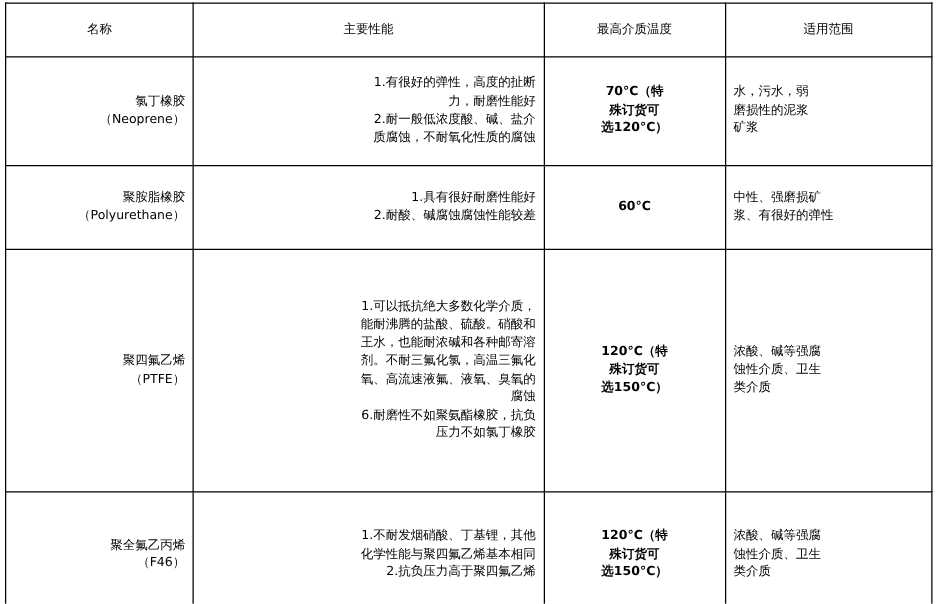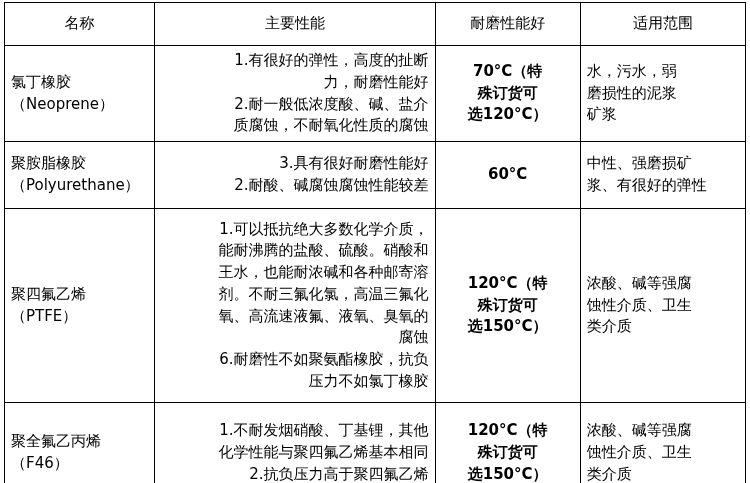--- a/index.html
+++ b/index.html
@@ -25,35 +25,35 @@
     border-collapse: collapse;
     width: 742px;
     table-layout: fixed;
     background: #ffffff;
   }
   table.spec td, table.spec th {
     border: 1px solid #000000;
     vertical-align: middle;
     padding: 4px 6px;
     font-weight: normal;
-    font-size: 15px;
+    font-size: 10px;
     line-height: 1.45;
   }
   col.c-name   { width: 150px; }
   col.c-perf   { width: 280px; }
   col.c-temp   { width: 145px; }
   col.c-scope  { width: 165px; }
 
   thead th {
     text-align: center;
     height: 34px;
     font-size: 15.5px;
   }
   td.name {
-    text-align: left;
+    text-align: right;
     font-size: 15.5px;
   }
   td.name .cn { display: block; }
   td.name .en { display: block; }
   td.perf {
     text-align: right;
   }
   td.perf .ln { display: block; }
   td.temp {
     text-align: center;
@@ -78,21 +78,21 @@
     <colgroup>
       <col class="c-name">
       <col class="c-perf">
       <col class="c-temp">
       <col class="c-scope">
     </colgroup>
     <thead>
       <tr>
         <th>名称</th>
         <th>主要性能</th>
-        <th>耐磨性能好</th>
+        <th>最高介质温度</th>
         <th>适用范围</th>
       </tr>
     </thead>
     <tbody>
 
       <tr class="r1">
         <td class="name">
           <span class="cn">氯丁橡胶</span>
           <span class="en">（Neoprene）</span>
         </td>
@@ -113,21 +113,21 @@
           <span class="ln">矿浆</span>
         </td>
       </tr>
 
       <tr class="r2">
         <td class="name">
           <span class="cn">聚胺脂橡胶</span>
           <span class="en">（Polyurethane）</span>
         </td>
         <td class="perf">
-          <span class="ln">3.具有很好耐磨性能好</span>
+          <span class="ln">1.具有很好耐磨性能好</span>
           <span class="ln">2.耐酸、碱腐蚀腐蚀性能较差</span>
         </td>
         <td class="temp">
           <span class="ln">60°C</span>
         </td>
         <td class="scope">
           <span class="ln">中性、强磨损矿</span>
           <span class="ln">浆、有很好的弹性</span>
         </td>
       </tr>

